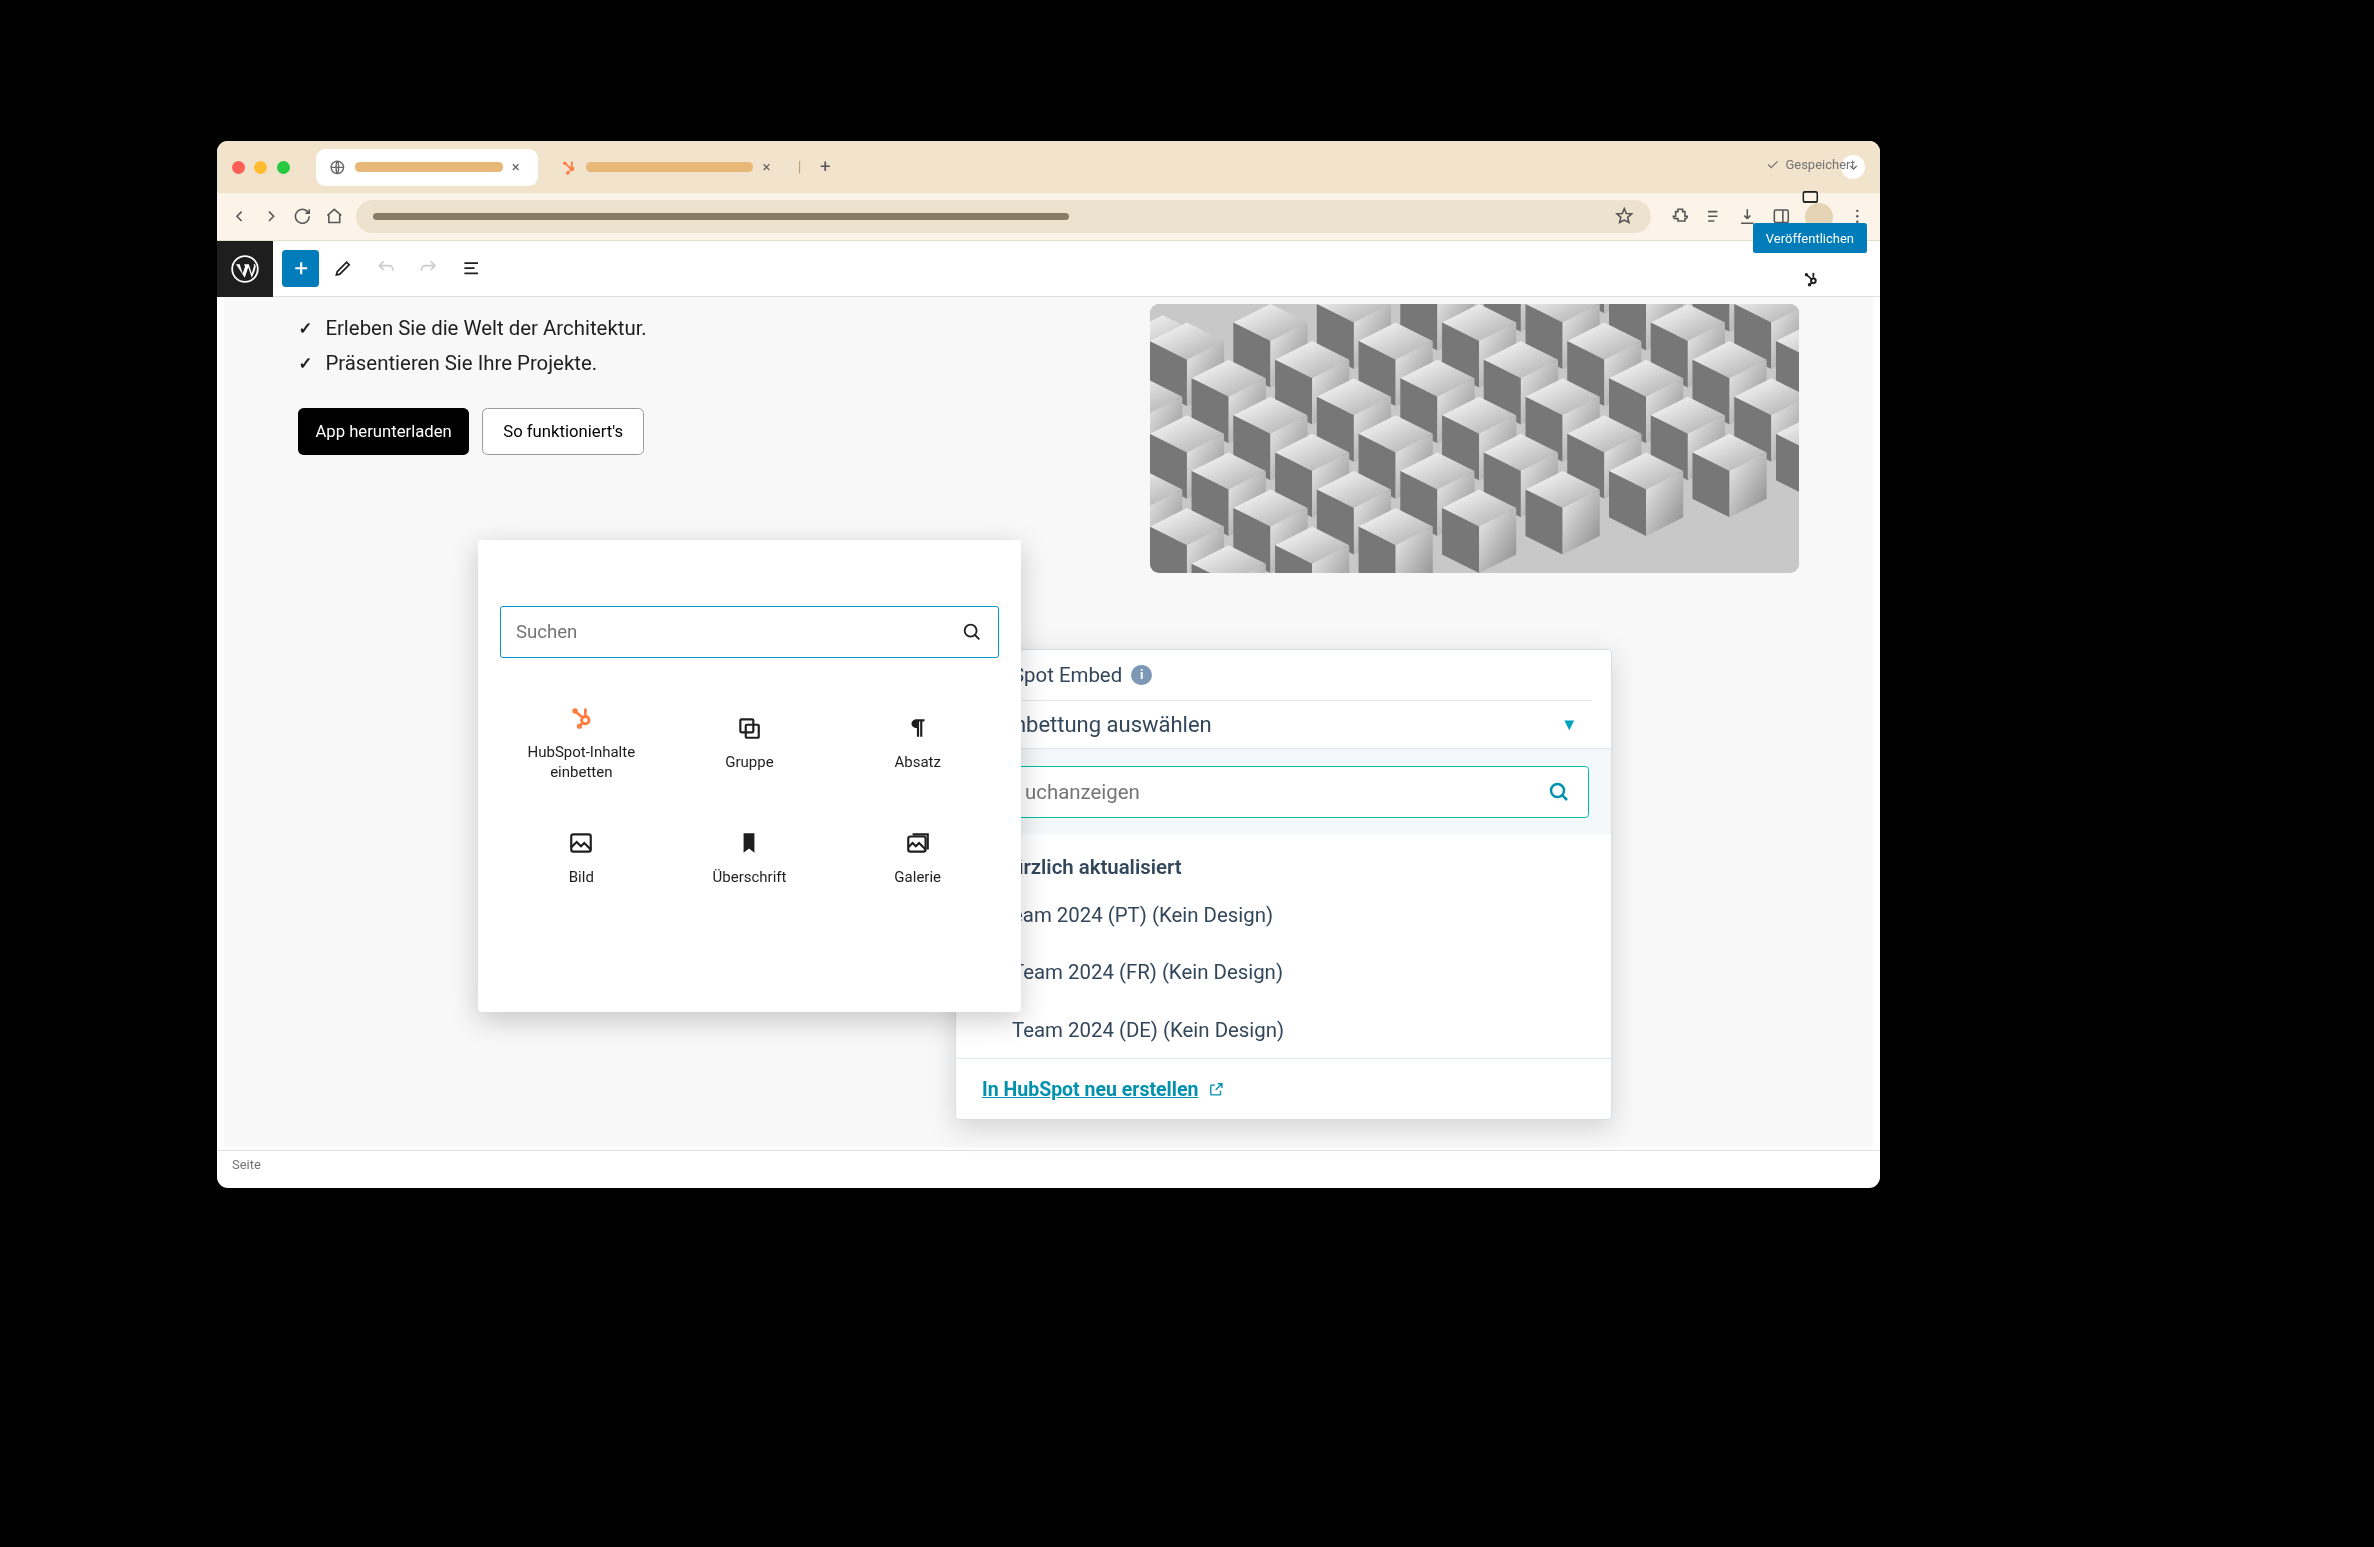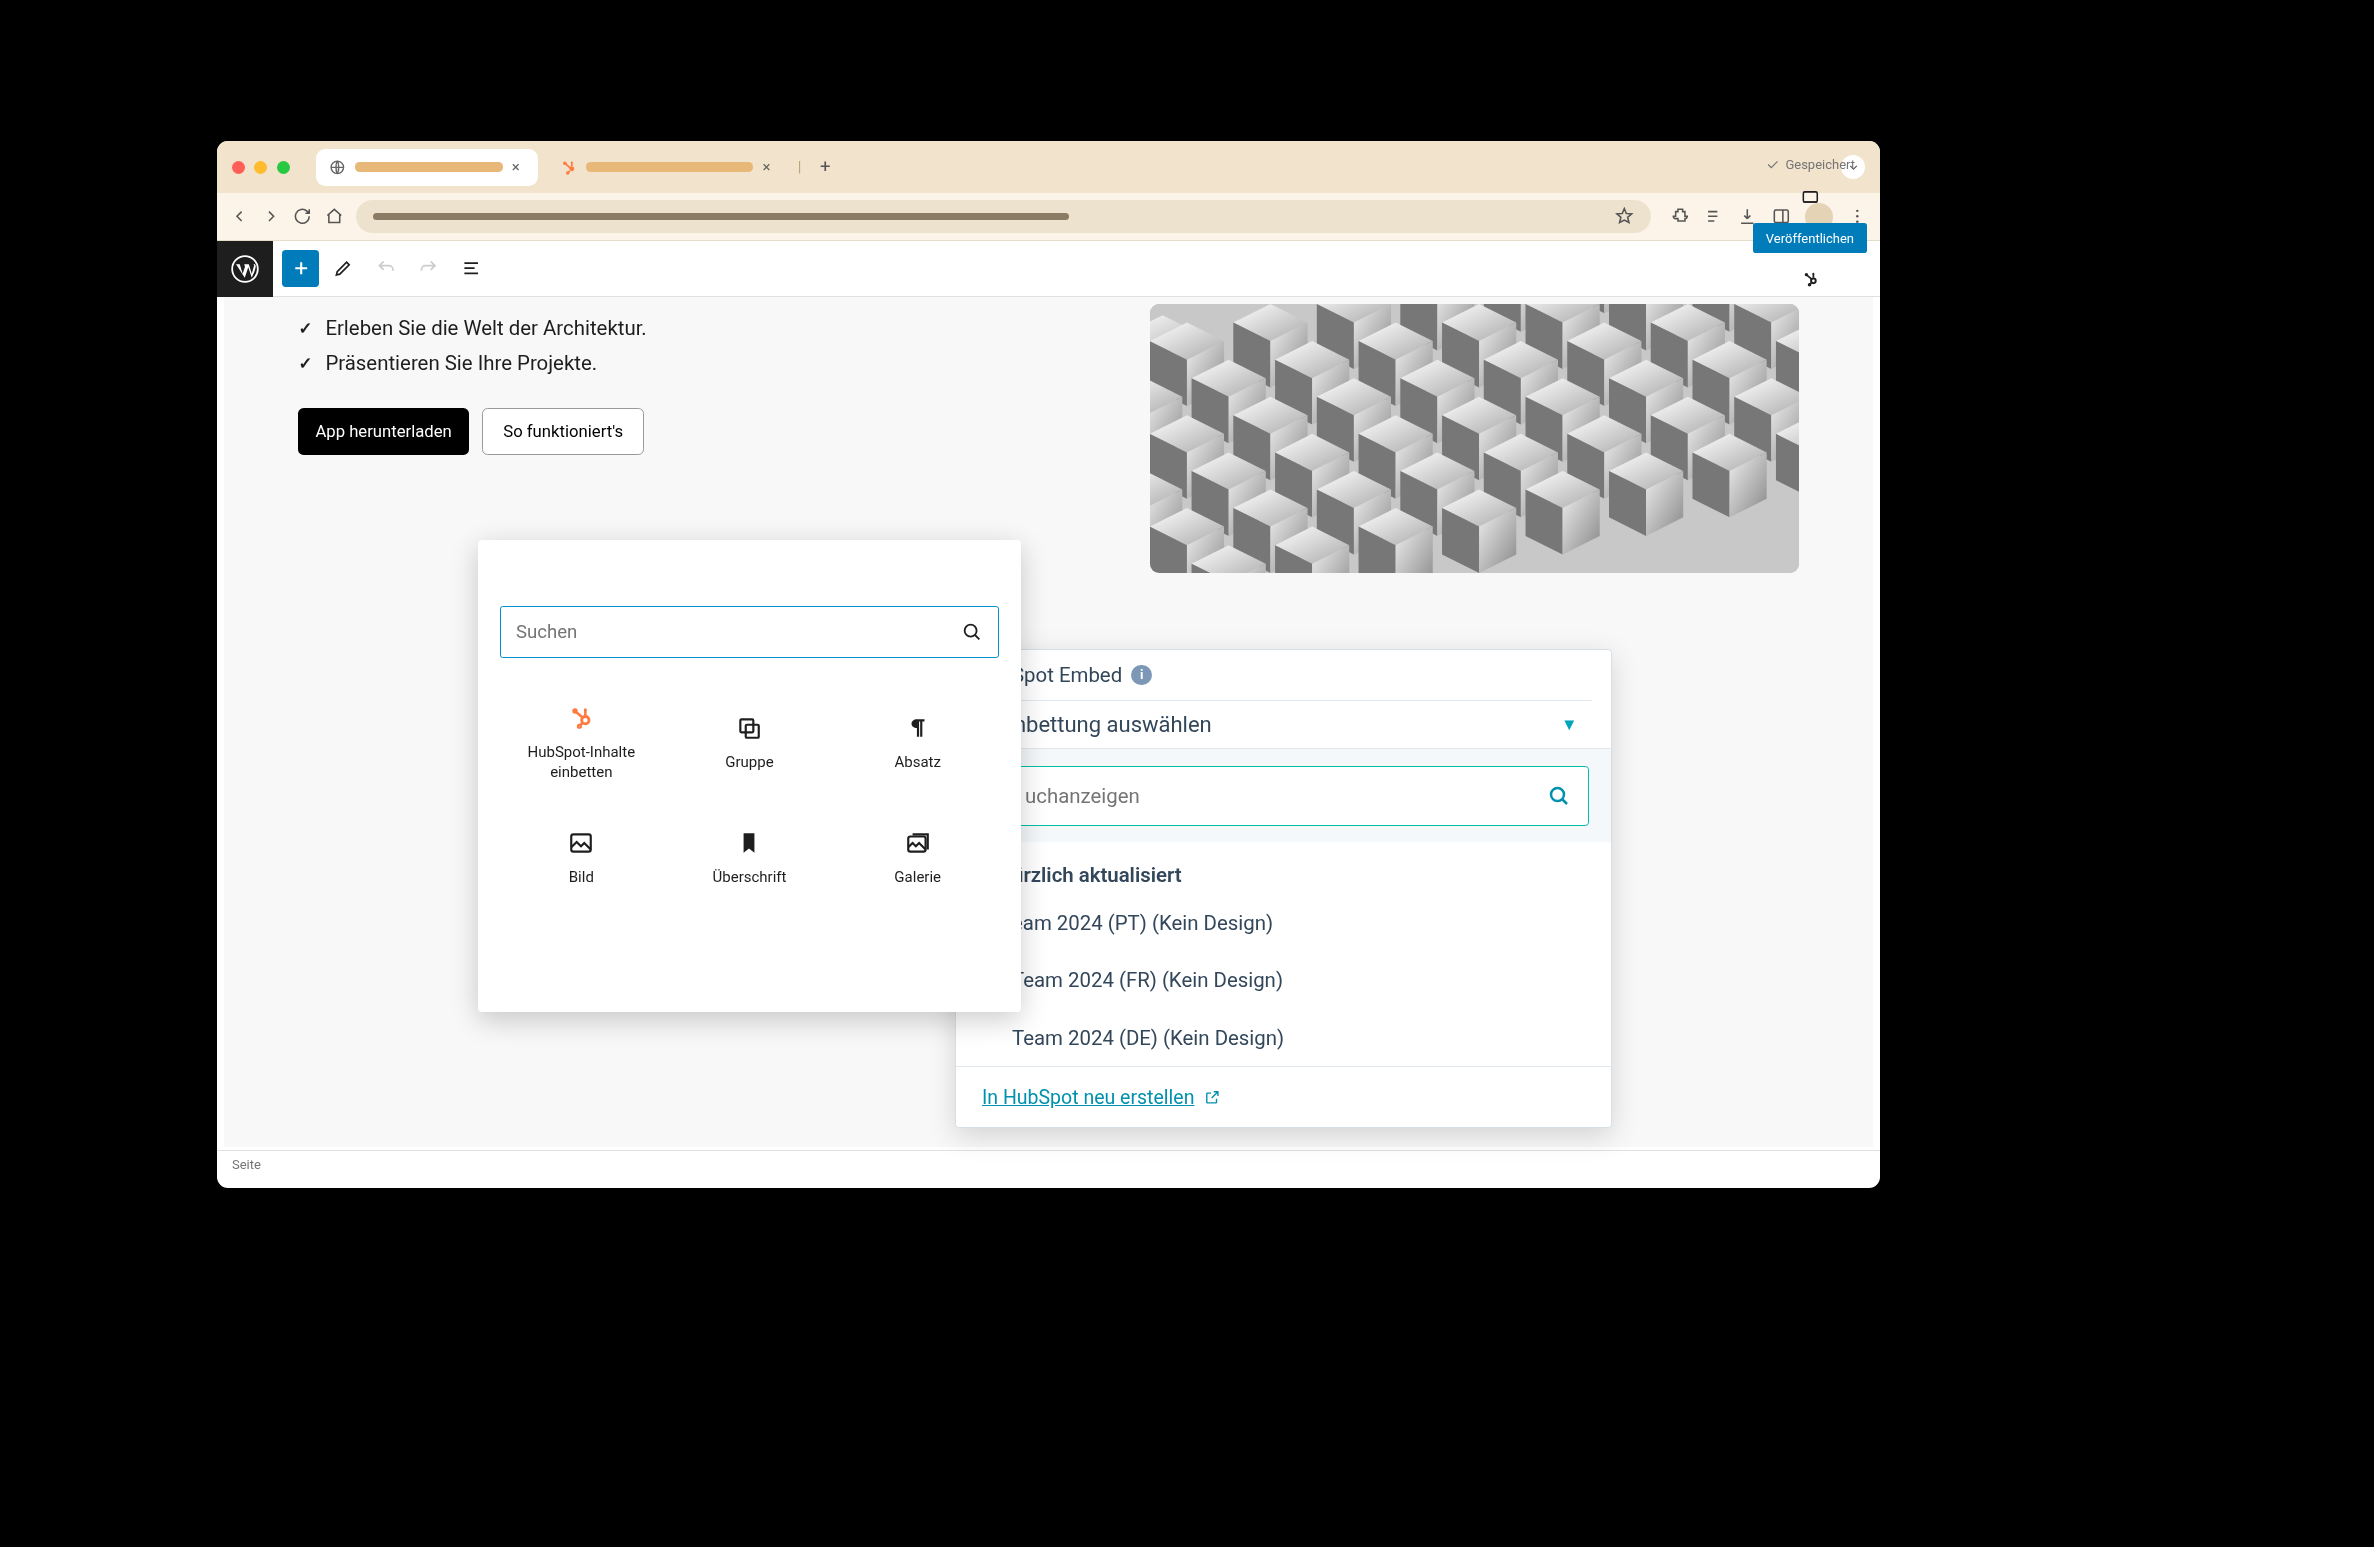--- a/index.html
+++ b/index.html
@@ -66,28 +66,28 @@
 .block-icon svg { width: 26px; height: 26px; }
 .block-label { font-size: 15px; color: #1e1e1e; text-align: center; line-height: 1.3; }
 
 
 .hs-panel { position: absolute; left: 955px; top: 649px; width: 657px; background: #fff; border: 0.9px solid #d6dfe3; border-radius: 3.7px; box-shadow: 0 7.4px 28px rgba(0,0,0,0.15); z-index: 20; }
 .hs-header { display: flex; align-items: center; gap: 9.3px; padding: 13px 22px 13px 56px; color: #33475b; font-size: 20.4px; }
 .hs-info { width: 20.4px; height: 20.4px; border-radius: 50%; background: #7c98b6; color: #fff; display: flex; align-items: center; justify-content: center; font-size: 13px; font-weight: bold; }
 .hs-select { margin: 0 18.6px 0 56px; display: flex; align-items: center; justify-content: space-between; padding: 11px 15px 11px 1.9px; color: #33475b; font-size: 22px; border-top: 0.9px solid #e1e8ed; }
 .hs-caret { color: #00a4bd; font-size: 16.7px; }
 .hs-search-wrap { background: #f5f8fa; padding: 16.7px 22px; border-top: 0.9px solid #e1e8ed; }
-.hs-search { display: flex; align-items: center; background: #fff; border: 1.9px solid #00bfa5; border-radius: 3.7px; height: 60px; padding: 0 16.7px 0 46px; }
+.hs-search { display: flex; align-items: center; background: #fff; border: 1.9px solid #00bfa5; border-radius: 3.7px; height: 52px; padding: 0 16.7px 0 46px; }
 .hs-search input { flex: 1; border: none; outline: none; font-size: 20.4px; color: #516f90; background: transparent; }
 .hs-search svg { width: 24px; height: 24px; color: #0091ae; }
 .hs-section-title { padding: 20.4px 26px 7.4px 56px; color: #33475b; font-size: 20.4px; font-weight: 600; }
 .hs-list { list-style: none; }
 .hs-list li { padding: 16.7px 26px 16.7px 56px; color: #33475b; font-size: 20.4px; cursor: pointer; }
 .hs-footer { border-top: 0.9px solid #e1e8ed; padding: 18.6px 26px; }
-.hs-footer a { color: #0091ae; font-size: 19.5px; font-weight: 400; text-decoration: underline; display: flex; align-items: center; gap: 9.3px; }
+.hs-footer a { color: #0091ae; font-size: 19.5px; font-weight: 700; text-decoration: underline; display: flex; align-items: center; gap: 9.3px; }
 .hs-footer svg { width: 16.7px; height: 16.7px; }
 </style>
 </head>
 <body>
 
 <div class="browser-window">
 
   <div class="tab-strip">
     <div class="traffic-lights">
       <div class="traffic-light tl-red"></div>

